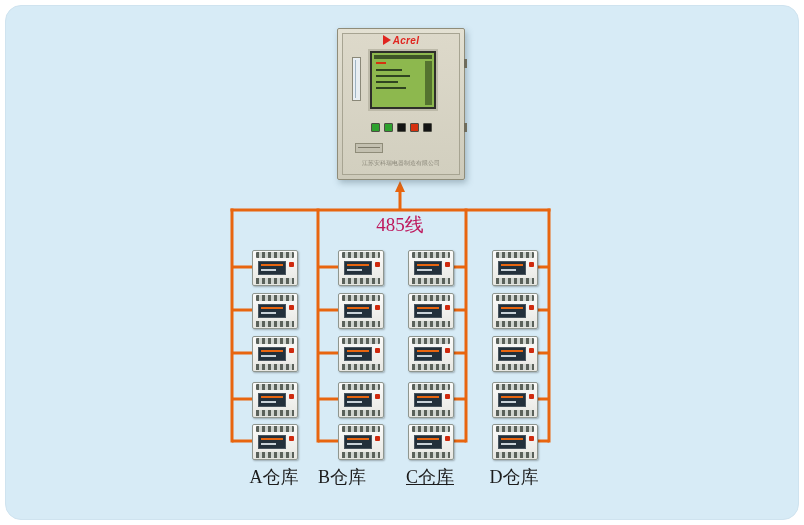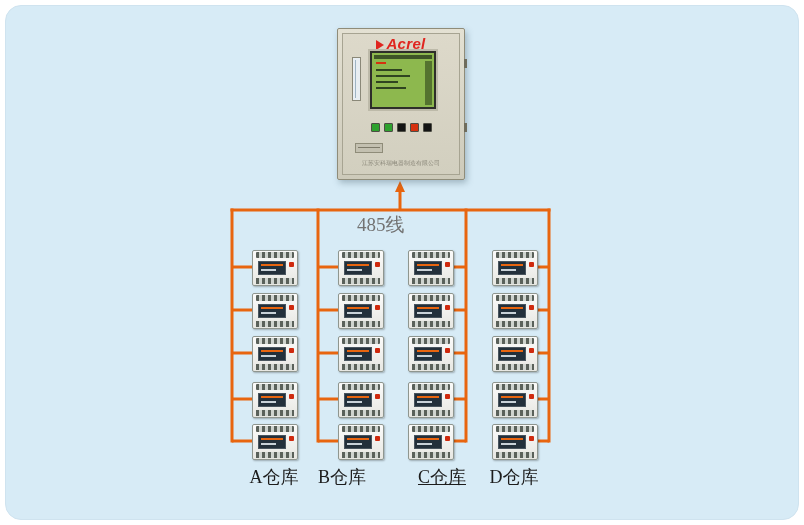--- a/index.html
+++ b/index.html
@@ -15,21 +15,21 @@
 
   
   .cabinet{position:absolute;left:337px;top:28px;width:126px;height:150px;
     background:linear-gradient(180deg,#e4e1d3,#cdcaba);border:1px solid #8f8c79;border-radius:2px;
     box-shadow:2px 3px 6px rgba(60,85,100,.35);}
   .cab-door{position:absolute;left:4px;top:4px;right:4px;bottom:4px;border:1px solid #a7a492;
     background:linear-gradient(180deg,#ddd9ca,#d2cfbf);}
   .hinge{position:absolute;right:-3px;width:3px;height:9px;background:#6f6c5c;}
   .h1{top:30px}.h2{top:94px}
   .cab-logo{position:absolute;top:6px;left:0;right:0;text-align:center;color:#e0251f;
-    font-style:italic;font-weight:bold;font-size:15px;letter-spacing:.3px;}
+    font-style:italic;font-weight:bold;font-size:10px;letter-spacing:.3px;}
   .flag-icon{display:inline-block;width:0;height:0;border-top:5px solid transparent;
     border-bottom:5px solid transparent;border-left:8px solid #e0251f;vertical-align:-1px;margin-right:2px;}
   .cab-screen{position:absolute;left:32px;top:22px;width:62px;height:54px;background:#8db84e;
     border:2px solid #2e2e2a;box-shadow:0 0 0 2px #bdbaa9;}
   .scr-head{position:absolute;top:2px;left:2px;right:2px;height:4px;background:#3e5526;}
   .scr-red{position:absolute;left:4px;top:9px;width:10px;height:2px;background:#d5310f;}
   .scr-row{position:absolute;left:4px;height:2px;background:#2f4420;}
   .r1{top:16px;width:26px}.r2{top:22px;width:34px}.r3{top:28px;width:22px}.r4{top:34px;width:30px}
   .scr-side{position:absolute;right:2px;top:8px;bottom:2px;width:7px;background:#54722f;}
   .cab-gauge{position:absolute;left:14px;top:28px;width:7px;height:42px;background:#e8eef2;border:1px solid #8a8878;}
@@ -39,22 +39,22 @@
   .cab-buttons i:nth-child(1){background:#2ea12e;}
   .cab-buttons i:nth-child(2){background:#2ea12e;}
   .cab-buttons i:nth-child(3){background:#141414;}
   .cab-buttons i:nth-child(4){background:#d5310f;}
   .cab-buttons i:nth-child(5){background:#141414;}
   .cab-slot{position:absolute;left:17px;top:114px;width:26px;height:8px;background:#c3c0b0;border:1px solid #8f8c79;}
   .cab-slot i{position:absolute;left:2px;top:3px;right:2px;height:1px;background:#7d7a69;display:block;}
   .cab-company{position:absolute;left:0;right:0;top:130px;text-align:center;font-size:6px;color:#8b887a;white-space:nowrap;}
 
   
-  .bus-label{position:absolute;left:357px;top:212px;width:86px;
-    font-family:"Liberation Serif","DejaVu Serif",serif;font-size:19px;color:#737373;}
+  .bus-label{position:absolute;left:357px;top:212px;width:86px;text-align:center;
+    font-family:"Liberation Serif","DejaVu Serif",serif;font-size:19px;color:#be185d;}
   .col-label{position:absolute;top:465px;width:84px;text-align:center;
     font-family:"Liberation Serif","DejaVu Serif",serif;font-size:18px;color:#1c1c1c;}
 
   
   .device{position:absolute;width:44px;height:34px;background:linear-gradient(#fbfbfa,#e7e7e2);
     border:1px solid #8f968f;border-radius:2px;box-shadow:1px 1px 2px rgba(0,0,0,.28);}
   .d-top{position:absolute;top:1px;left:3px;right:3px;height:6px;border-radius:1px;
     background:repeating-linear-gradient(90deg,#5a615a 0 3px,#cfd4cf 3px 6px);}
   .d-screen{position:absolute;top:10px;left:5px;right:11px;height:12px;background:#23303b;border:1px solid #49555e;}
   .d-screen i{position:absolute;display:block;}
@@ -265,21 +265,21 @@
       </div>
       <div class="device" style="left: 408px; top: 424px;">
         <span class="d-top"></span>
         <span class="d-screen">
           <i class="l1"></i>
           <i class="l2"></i>
         </span>
         <span class="d-led"></span>
         <span class="d-bottom"></span>
       </div>
-      <div class="col-label" style="left: 400px; text-decoration: underline;">C仓库</div>
+      <div class="col-label" style="left: 388px; text-decoration: underline;">C仓库</div>
       <div class="device" style="left: 492px; top: 250px;">
         <span class="d-top"></span>
         <span class="d-screen">
           <i class="l1"></i>
           <i class="l2"></i>
         </span>
         <span class="d-led"></span>
         <span class="d-bottom"></span>
       </div>
       <div class="device" style="left: 492px; top: 293px;">

